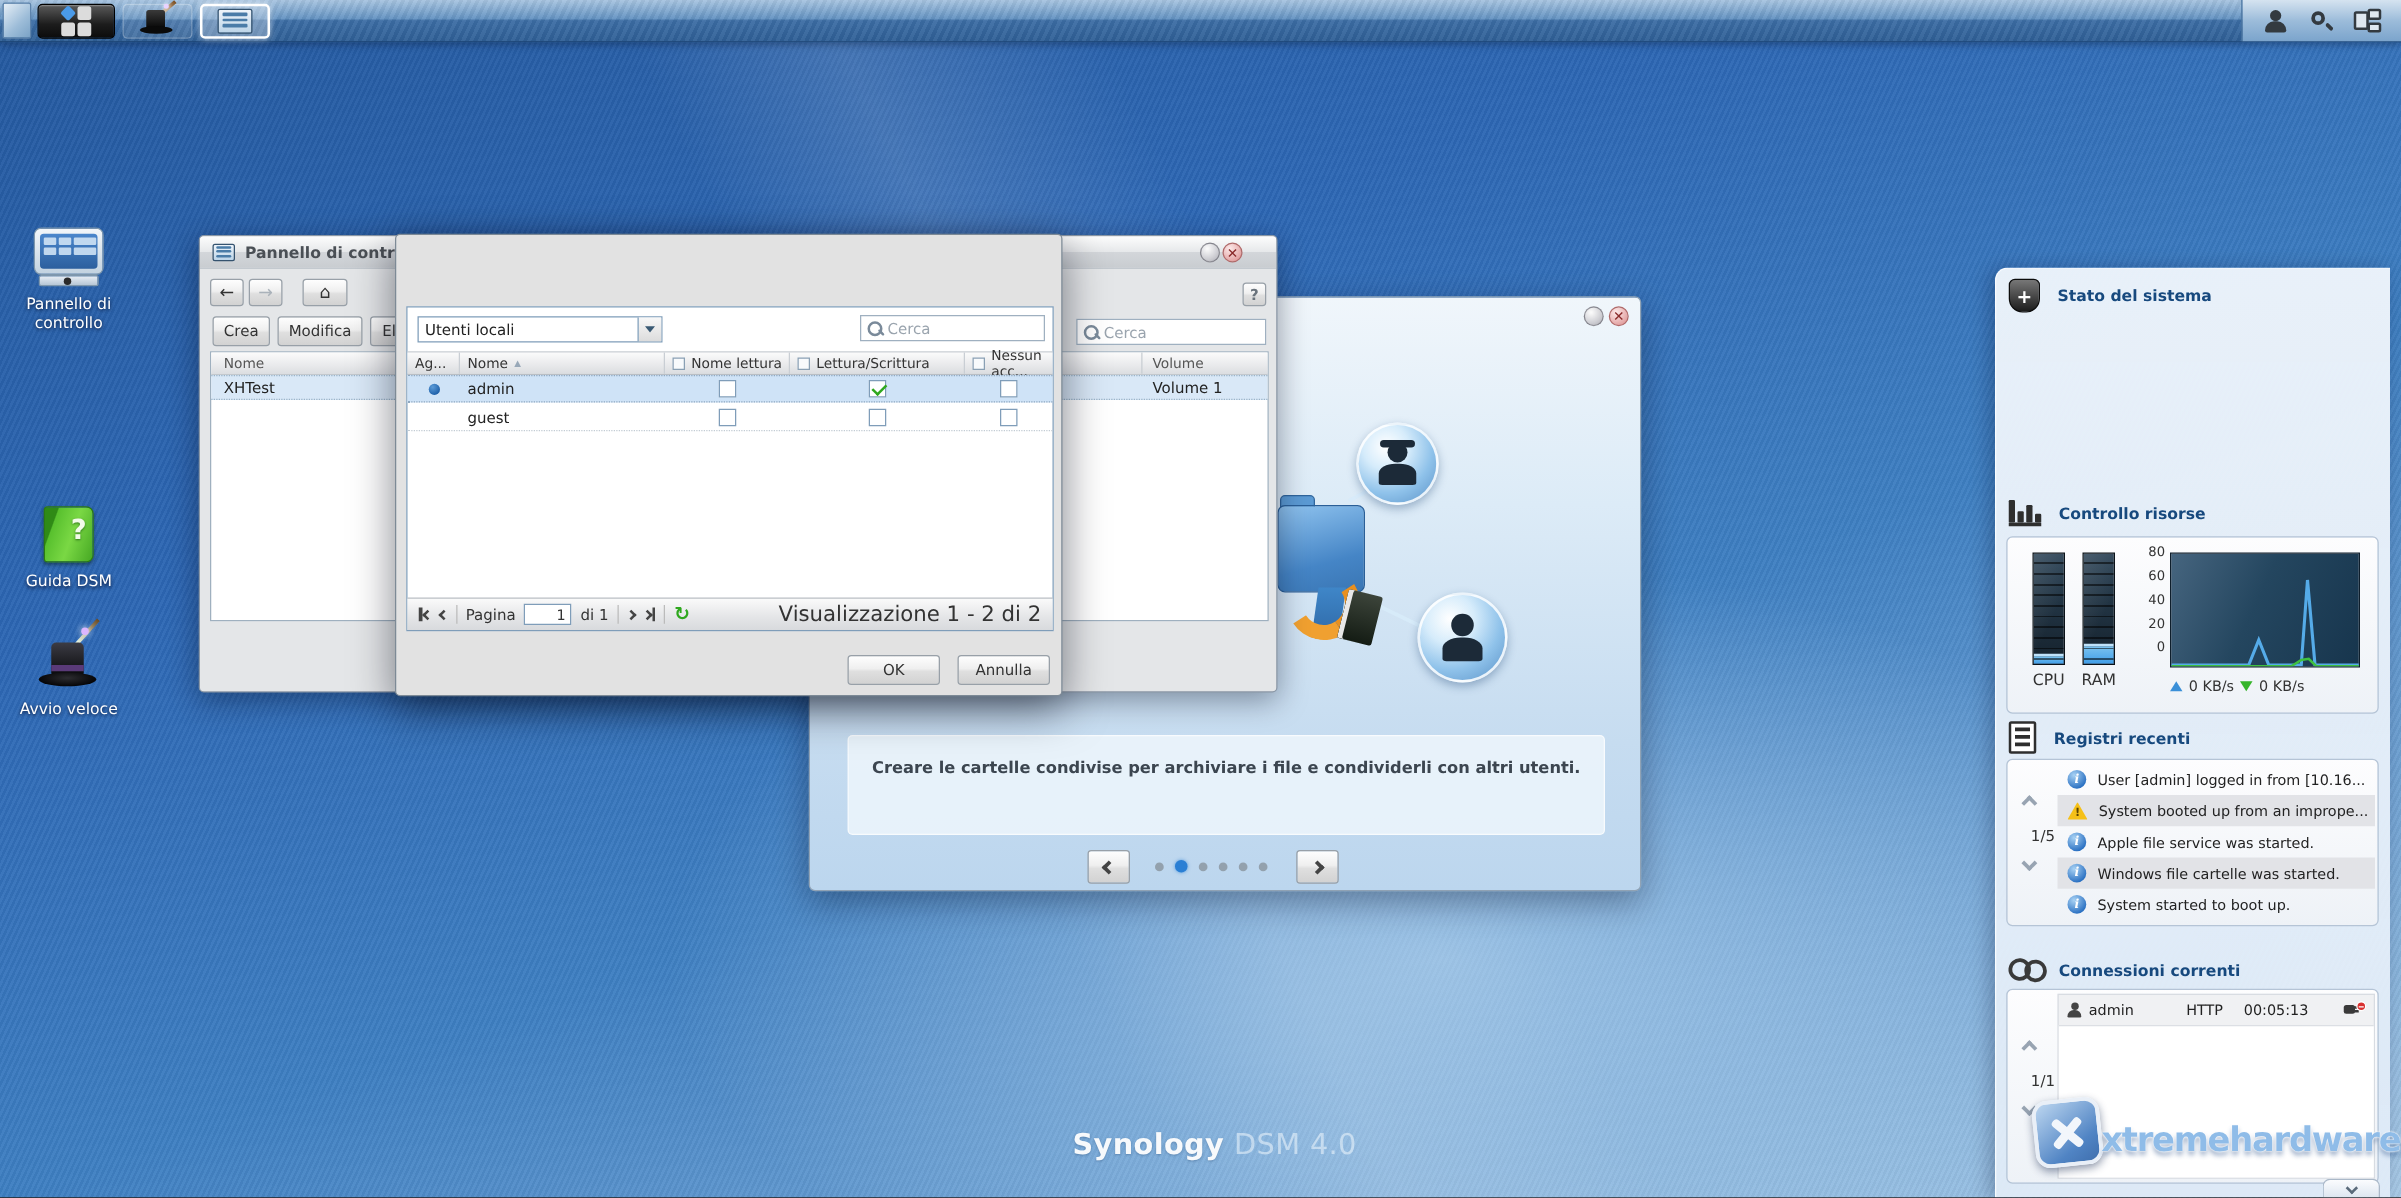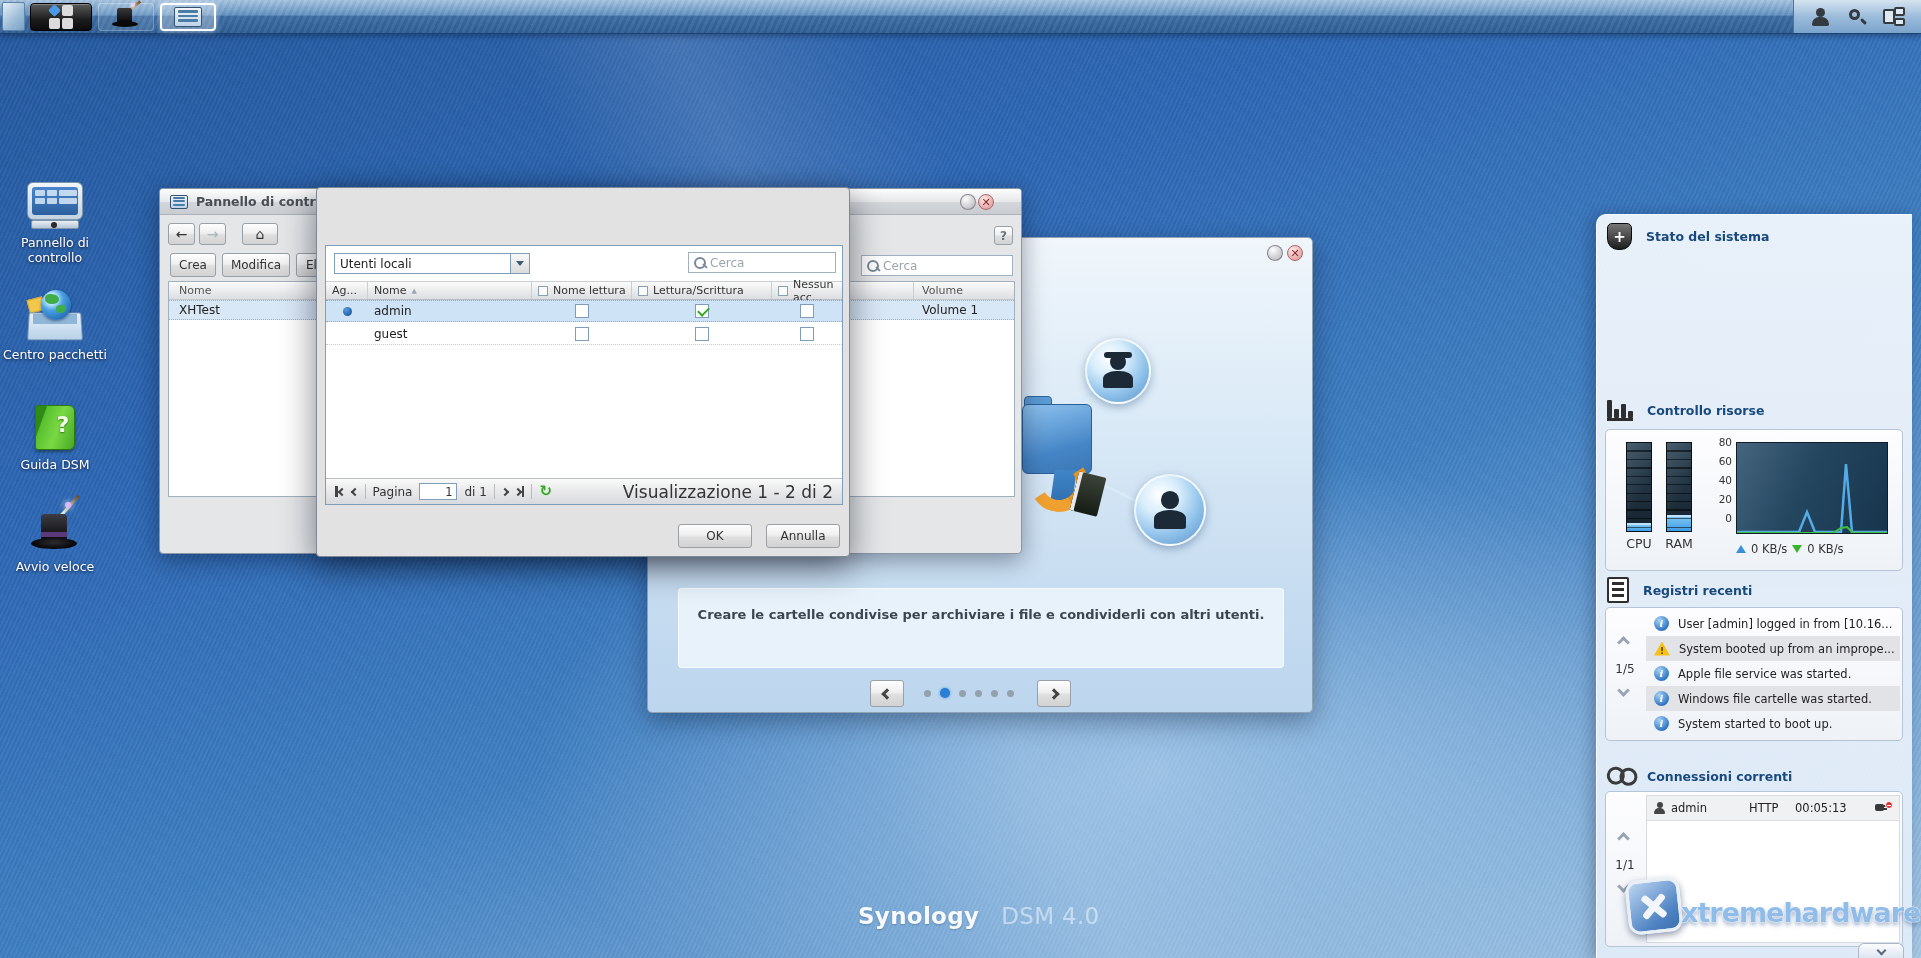--- a/index.html
+++ b/index.html
@@ -213,21 +213,21 @@
   .netgraph{position:absolute;left:130px;top:12px;width:152px;height:92px;border:1px solid #0e1e2c;
     background:linear-gradient(115deg,#46657f 0%,#24465f 45%,#17354d 100%);overflow:hidden}
   .netgraph svg{position:absolute;left:0;top:0}
   .netrow{position:absolute;left:130px;top:112px;display:flex;align-items:center;gap:5px;font-size:11.5px;color:#333}
   .arr-up{width:0;height:0;border-left:5px solid transparent;border-right:5px solid transparent;border-bottom:8px solid #3a8fd8}
   .arr-dn{width:0;height:0;border-left:5px solid transparent;border-right:5px solid transparent;border-top:8px solid #35b52a}
   .rail{position:absolute;left:0;top:0;width:38px;height:100%}
   .rail .chevu{position:absolute;left:13px;width:9px;height:9px;border-left:3px solid #98a4b2;border-bottom:3px solid #98a4b2}
   .rail .up{transform:rotate(135deg)}
   .rail .dn{transform:rotate(-45deg)}
-  .rail .pager{position:absolute;left:0;width:38px;text-align:center;font-size:12px;color:#333}
+  .rail .pager{position:absolute;left:0;width:38px;text-align:right;font-size:12px;color:#333}
   .lrows{position:absolute;left:40px;top:3px;width:254px;height:127px}
   .lrow{height:25px;display:flex;align-items:center;gap:9px;padding-left:8px;font-size:11.5px;color:#222;white-space:nowrap;overflow:hidden}
   .lrow:nth-child(2n){background:#e2e3e7}
   .licon{flex:none;display:flex;align-items:center;justify-content:center}
   .licon.info{width:15px;height:15px;border-radius:50%;background:radial-gradient(circle at 35% 28%, #a8d2f4, #2a70c2 75%);
     color:#fff;font-size:10px;font-weight:bold;font-family:"DejaVu Serif",serif;font-style:italic}
   .licon.info::after{content:"i"}
   .licon.warning{width:16px;height:14px;background:#f5c018;clip-path:polygon(50% 0,100% 100%,0 100%);
     color:#5a4200;font-size:9px;font-weight:bold;align-items:flex-end}
   .licon.warning::after{content:"!"}
@@ -251,21 +251,21 @@
   .wm-logo::before,.wm-logo::after{content:"";position:absolute;left:9px;top:21px;width:30px;height:7px;background:#f2f6fb;border-radius:3px}
   .wm-logo::before{transform:rotate(45deg)}.wm-logo::after{transform:rotate(-45deg)}
   .wm-text{position:absolute;left:84px;top:682px;font-size:27px;font-weight:bold;color:#8fbce8;letter-spacing:-1px;
     text-shadow:0 0 1px #fff,0 0 2px #fff,0 3px 4px rgba(30,70,130,.45);z-index:2}
   .sb-tab{position:absolute;right:8px;bottom:0;width:46px;height:15px;background:linear-gradient(#fbfcfe,#dde6f0);
     border:1px solid #aab8c8;border-bottom:none;border-radius:6px 6px 0 0;display:flex;align-items:flex-start;justify-content:center;padding-top:3px}
   .sb-tab .c{width:7px;height:7px;border-left:2.5px solid #5a6a7a;border-bottom:2.5px solid #5a6a7a;transform:rotate(-45deg)}
   
   .brand{position:absolute;left:858px;top:903px;z-index:1;font-size:23px;letter-spacing:.3px;color:rgba(255,255,255,.95)}
   .brand .b1{font-weight:bold;text-shadow:0 1px 2px rgba(20,50,90,.3)}
-  .brand .b2{color:rgba(240,247,253,.55);margin-left:22px}
+  .brand .b2{color:rgba(240,247,253,.55);margin-left:8px}
 </style>
 </head>
 <body>
 
 <div class="stage">
 
   <div class="dicon di-cp">
     <div class="art cpd-art">
       <div class="cpd-outer">
           <div class="cpd-screen">
@@ -274,31 +274,20 @@
             <i></i>
             <i></i>
             <i></i>
             <i></i>
           </div>
         </div>
       <div class="cpd-base"></div>
         <div class="cpd-dot"></div>
     </div>
     <div class="lbl">Pannello di controllo</div>
-  </div>
-  <div class="dicon di-pk">
-    <div class="art pk-art">
-      <div class="pk-card"></div>
-        <div class="pk-box"></div>
-        <div class="pk-inner"></div>
-      <div class="pk-globe"></div>
-        <div class="pk-land"></div>
-        <div class="pk-land2"></div>
-    </div>
-    <div class="lbl">Centro pacchetti</div>
   </div>
   <div class="dicon di-gd">
     <div class="art gd-art">
       <div class="gd-book"></div>
         <div class="gd-q">?</div>
     </div>
     <div class="lbl">Guida DSM</div>
   </div>
   <div class="dicon di-av">
     <div class="art av-art">

